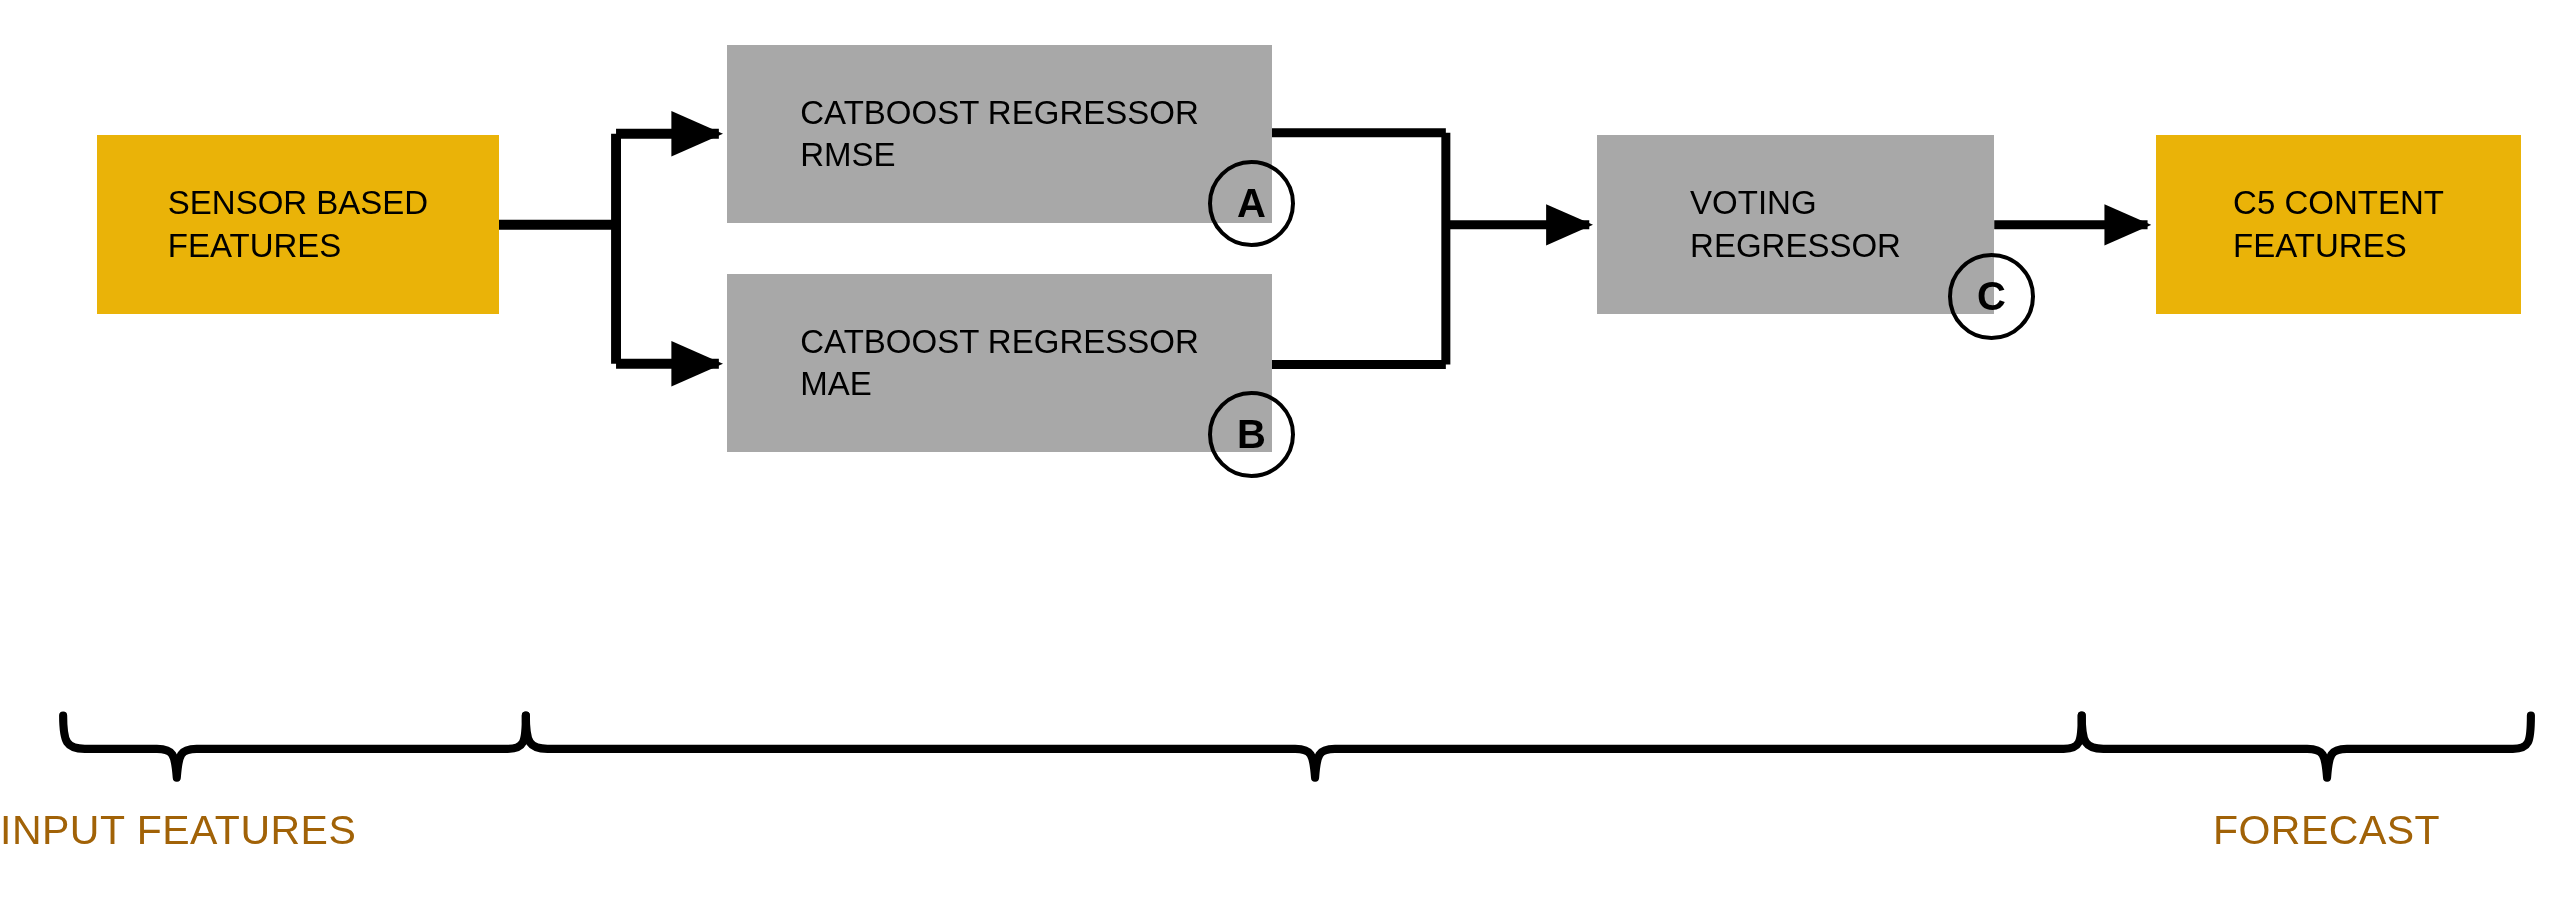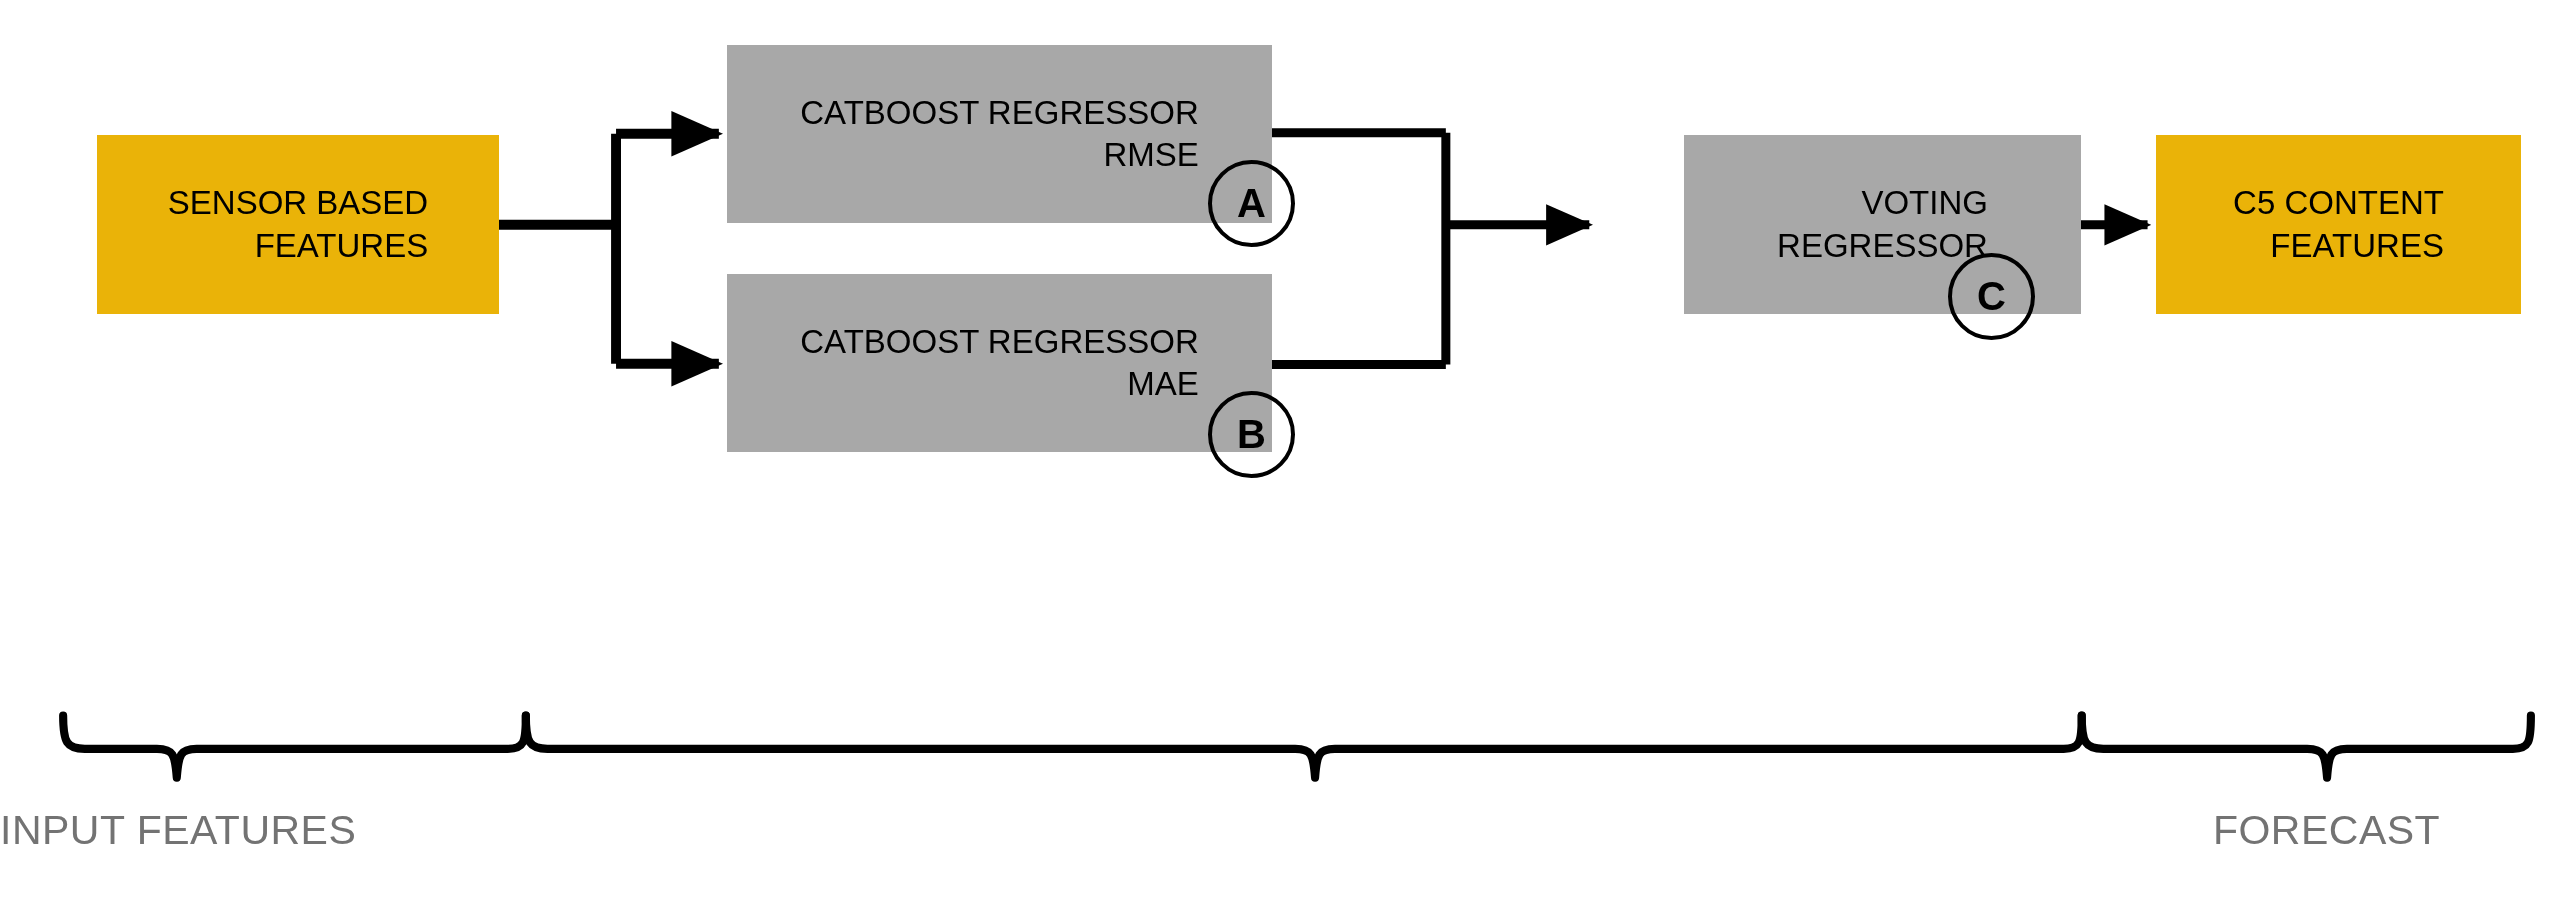--- a/index.html
+++ b/index.html
@@ -1,34 +1,34 @@
 <!DOCTYPE html>
 <html style="font-size:14.4px"><head>
 <meta charset="utf-8">
 <style>
   html,body{margin:0;padding:0;background:#ffffff;}
   body{width:2576px;height:906px;overflow:hidden;
        font-family:"Liberation Sans","DejaVu Sans",sans-serif;}
   #stage{position:relative;width:2576px;height:906px;background:#fff;}
 
   .box{position:absolute;display:flex;align-items:center;justify-content:center;
-       text-align:right;line-height:1.28;color:#000;box-sizing:border-box;}
+       text-align:left;line-height:1.28;color:#000;box-sizing:border-box;}
   .box .lbl{white-space:pre-line;display:block;}
 
   .box-light{background:#eab308;}
   .box-dark{background:#a8a8a8;}
 
   .marker{position:absolute;border:4.5px solid #000;border-radius:50%;
           background:transparent;display:flex;align-items:center;justify-content:center;
           font-weight:bold;color:#000;box-sizing:border-box;}
 
   svg.wires{position:absolute;left:0;top:0;width:2576px;height:906px;
             overflow:visible;pointer-events:none;}
 
-  .brk-label{position:absolute;text-align:center;color:#737373;
+  .brk-label{position:absolute;text-align:center;color:#a16207;
              font-family:"Liberation Sans","DejaVu Sans",sans-serif;
              white-space:nowrap;letter-spacing:0.5px;}
 </style>
 </head>
 <body>
 
 <div id="stage">
 
   <svg class="wires" viewBox="0 0 2856 1004" xmlns="http://www.w3.org/2000/svg">
     <defs>
@@ -77,21 +77,21 @@
   <div class="box box-dark" style="left:727px;top:45px;width:545px;height:178px;font-size:33px;">
     <span class="lbl">CATBOOST REGRESSOR
 RMSE</span>
   </div>
 
   <div class="box box-dark" style="left:727px;top:274px;width:545px;height:178px;font-size:33px;">
     <span class="lbl">CATBOOST REGRESSOR
 MAE</span>
   </div>
 
-  <div class="box box-dark" style="left:1684px;top:135px;width:397px;height:179px;font-size:33px;">
+  <div class="box box-dark" style="left:1597px;top:135px;width:397px;height:179px;font-size:33px;">
     <span class="lbl">VOTING
 REGRESSOR</span>
   </div>
 
   <div class="box box-light" style="left:2156px;top:135px;width:365px;height:179px;font-size:33px;">
     <span class="lbl">C5 CONTENT
 FEATURES</span>
   </div>
 
   <div class="marker" style="left:1208px;top:160px;width:87px;height:87px;font-size:40px;">

